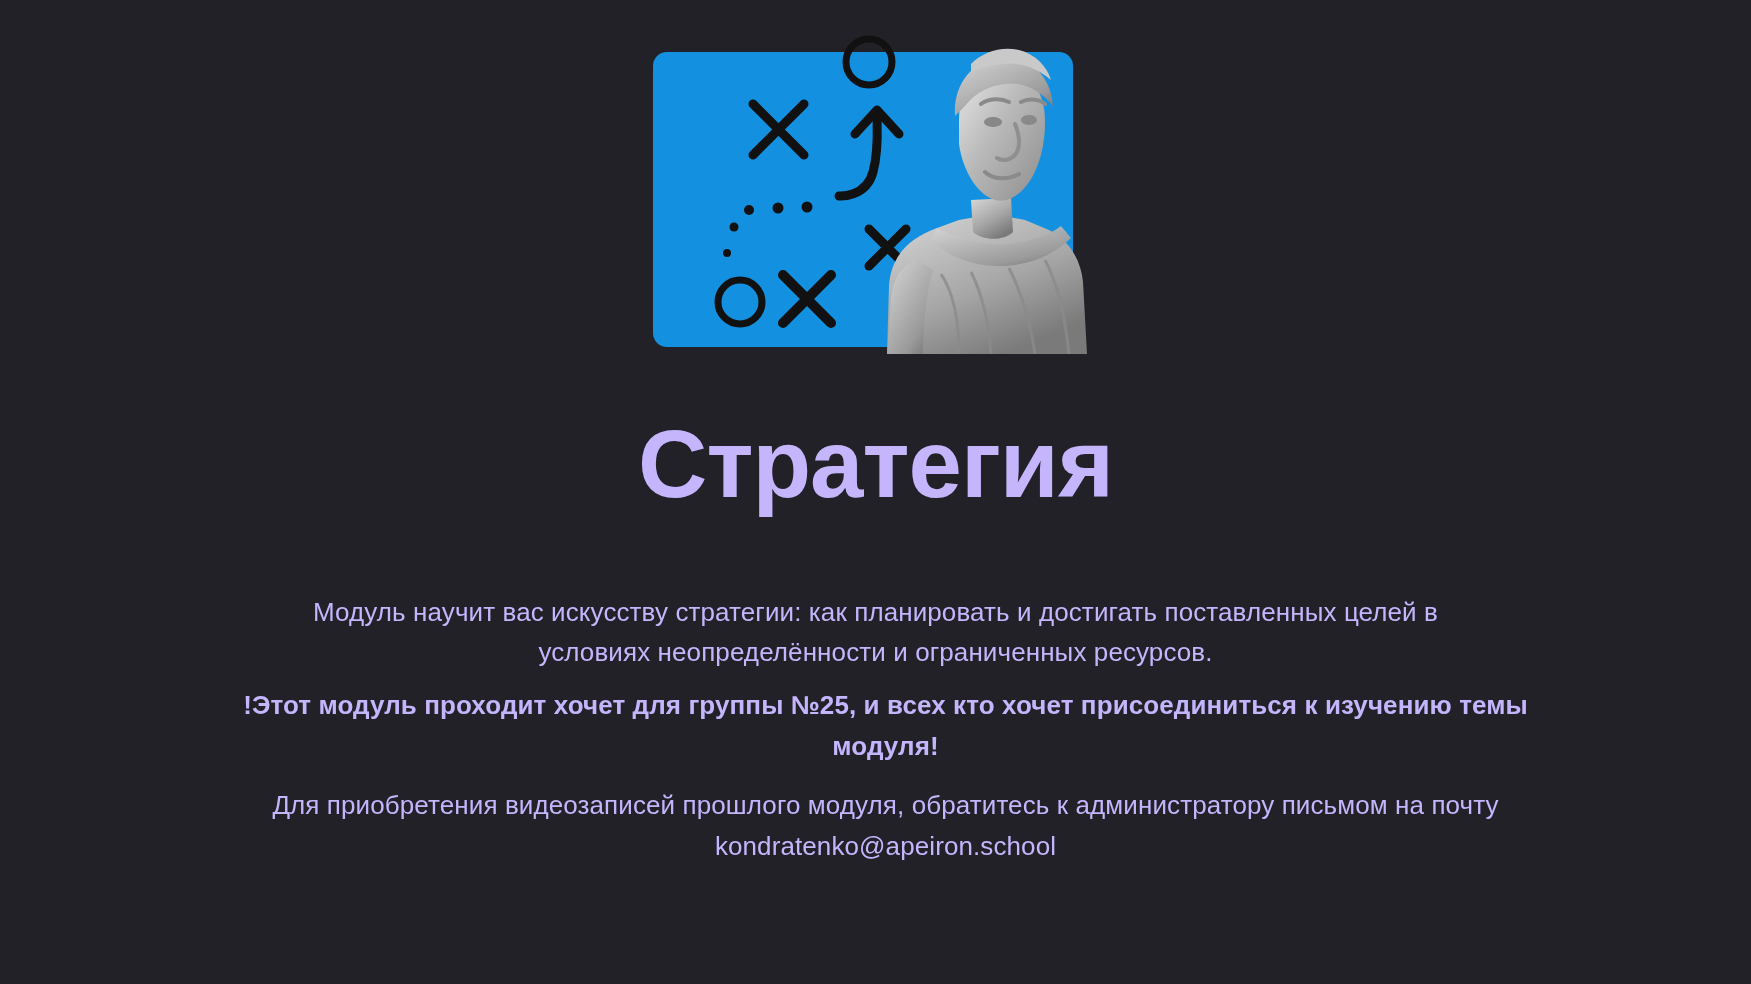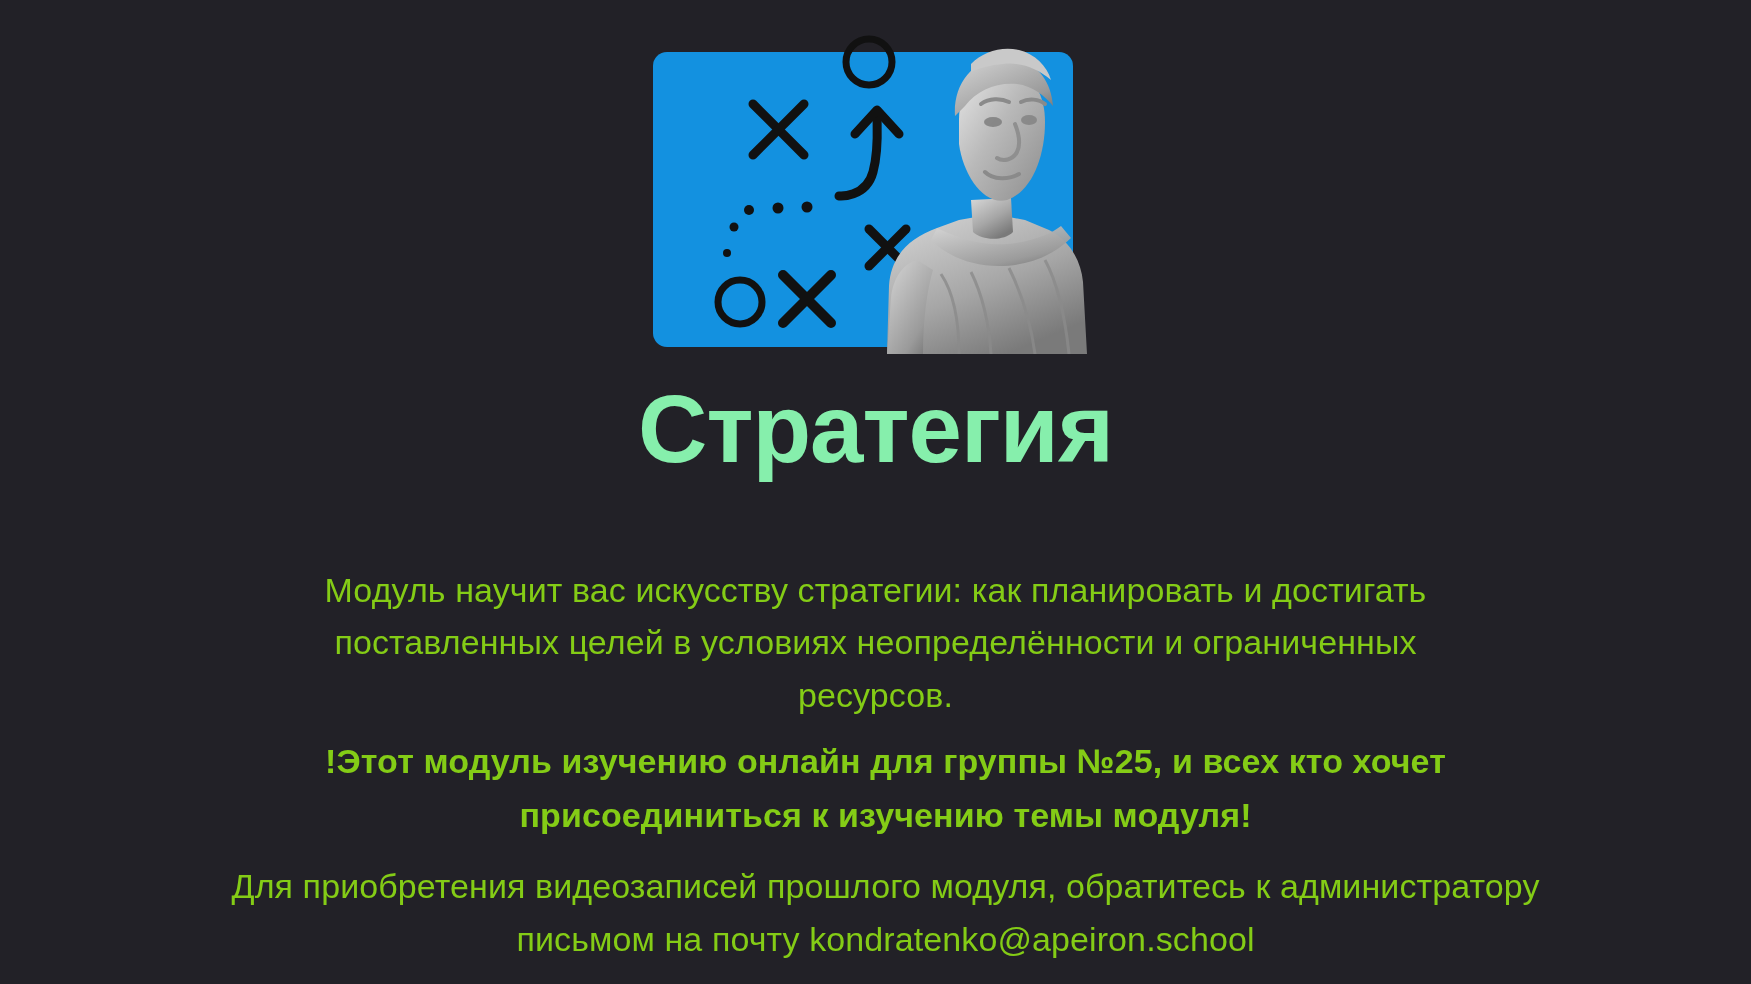--- a/index.html
+++ b/index.html
@@ -49,44 +49,44 @@
   .hero-svg {
     position: absolute;
     left: 0;
     top: 0;
     width: 470px;
     height: 330px;
   }
 
   
   .title {
-    margin: 13px;
+    margin: 6px;
     padding: 0;
     font-size: 96px;
     line-height: 1;
     font-weight: 700;
     letter-spacing: -1px;
-    color: #86efac;
+    color: #c4b5fd;
     text-align: center;
     margin-top: 62px;
   }
 
   
   .copy {
     width: 1300px;
     margin-top: 74px;
     text-align: center;
   }
 
   .copy p {
     margin: 0;
-    font-size: 34px;
+    font-size: 26px;
     line-height: 1.55;
     font-weight: 400;
-    color: #84cc16;
+    color: #c4b5fd;
     letter-spacing: 0.1px;
   }
 
   .copy p.intro {
     width: 1180px;
     margin: 0 auto;
   }
 
   .copy p.highlight {
     font-weight: 700;
@@ -198,20 +198,20 @@
     </svg>
   </div>
 
   <h1 class="title">Стратегия</h1>
 
   <div class="copy">
     <p class="intro">
       <span>Модуль научит вас искусству стратегии: как планировать и достигать</span>
       <span>поставленных целей в условиях неопределённости и ограниченных ресурсов.</span>
     </p>
-    <p class="highlight">!Этот модуль изучению онлайн для группы №25, и всех кто хочет присоединиться к изучению темы модуля!</p>
+    <p class="highlight">!Этот модуль проходит хочет для группы №25, и всех кто хочет присоединиться к изучению темы модуля!</p>
     <p class="outro">
       <span>Для приобретения видеозаписей прошлого модуля, обратитесь к администратору</span>
       <span>письмом на почту kondratenko@apeiron.school</span>
     </p>
   </div>
 
 </div>
 
 </body></html>

